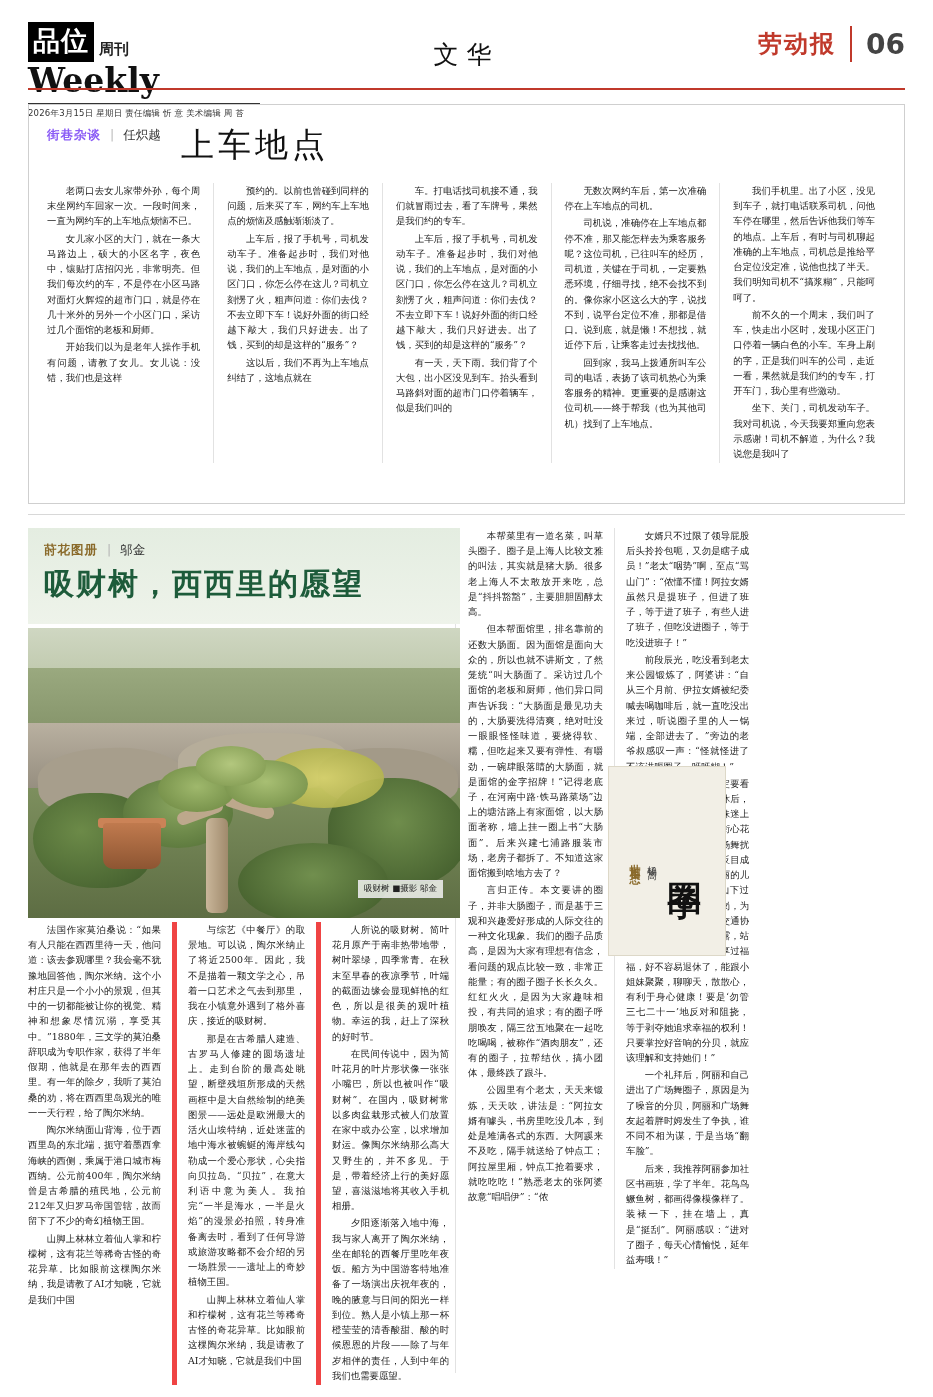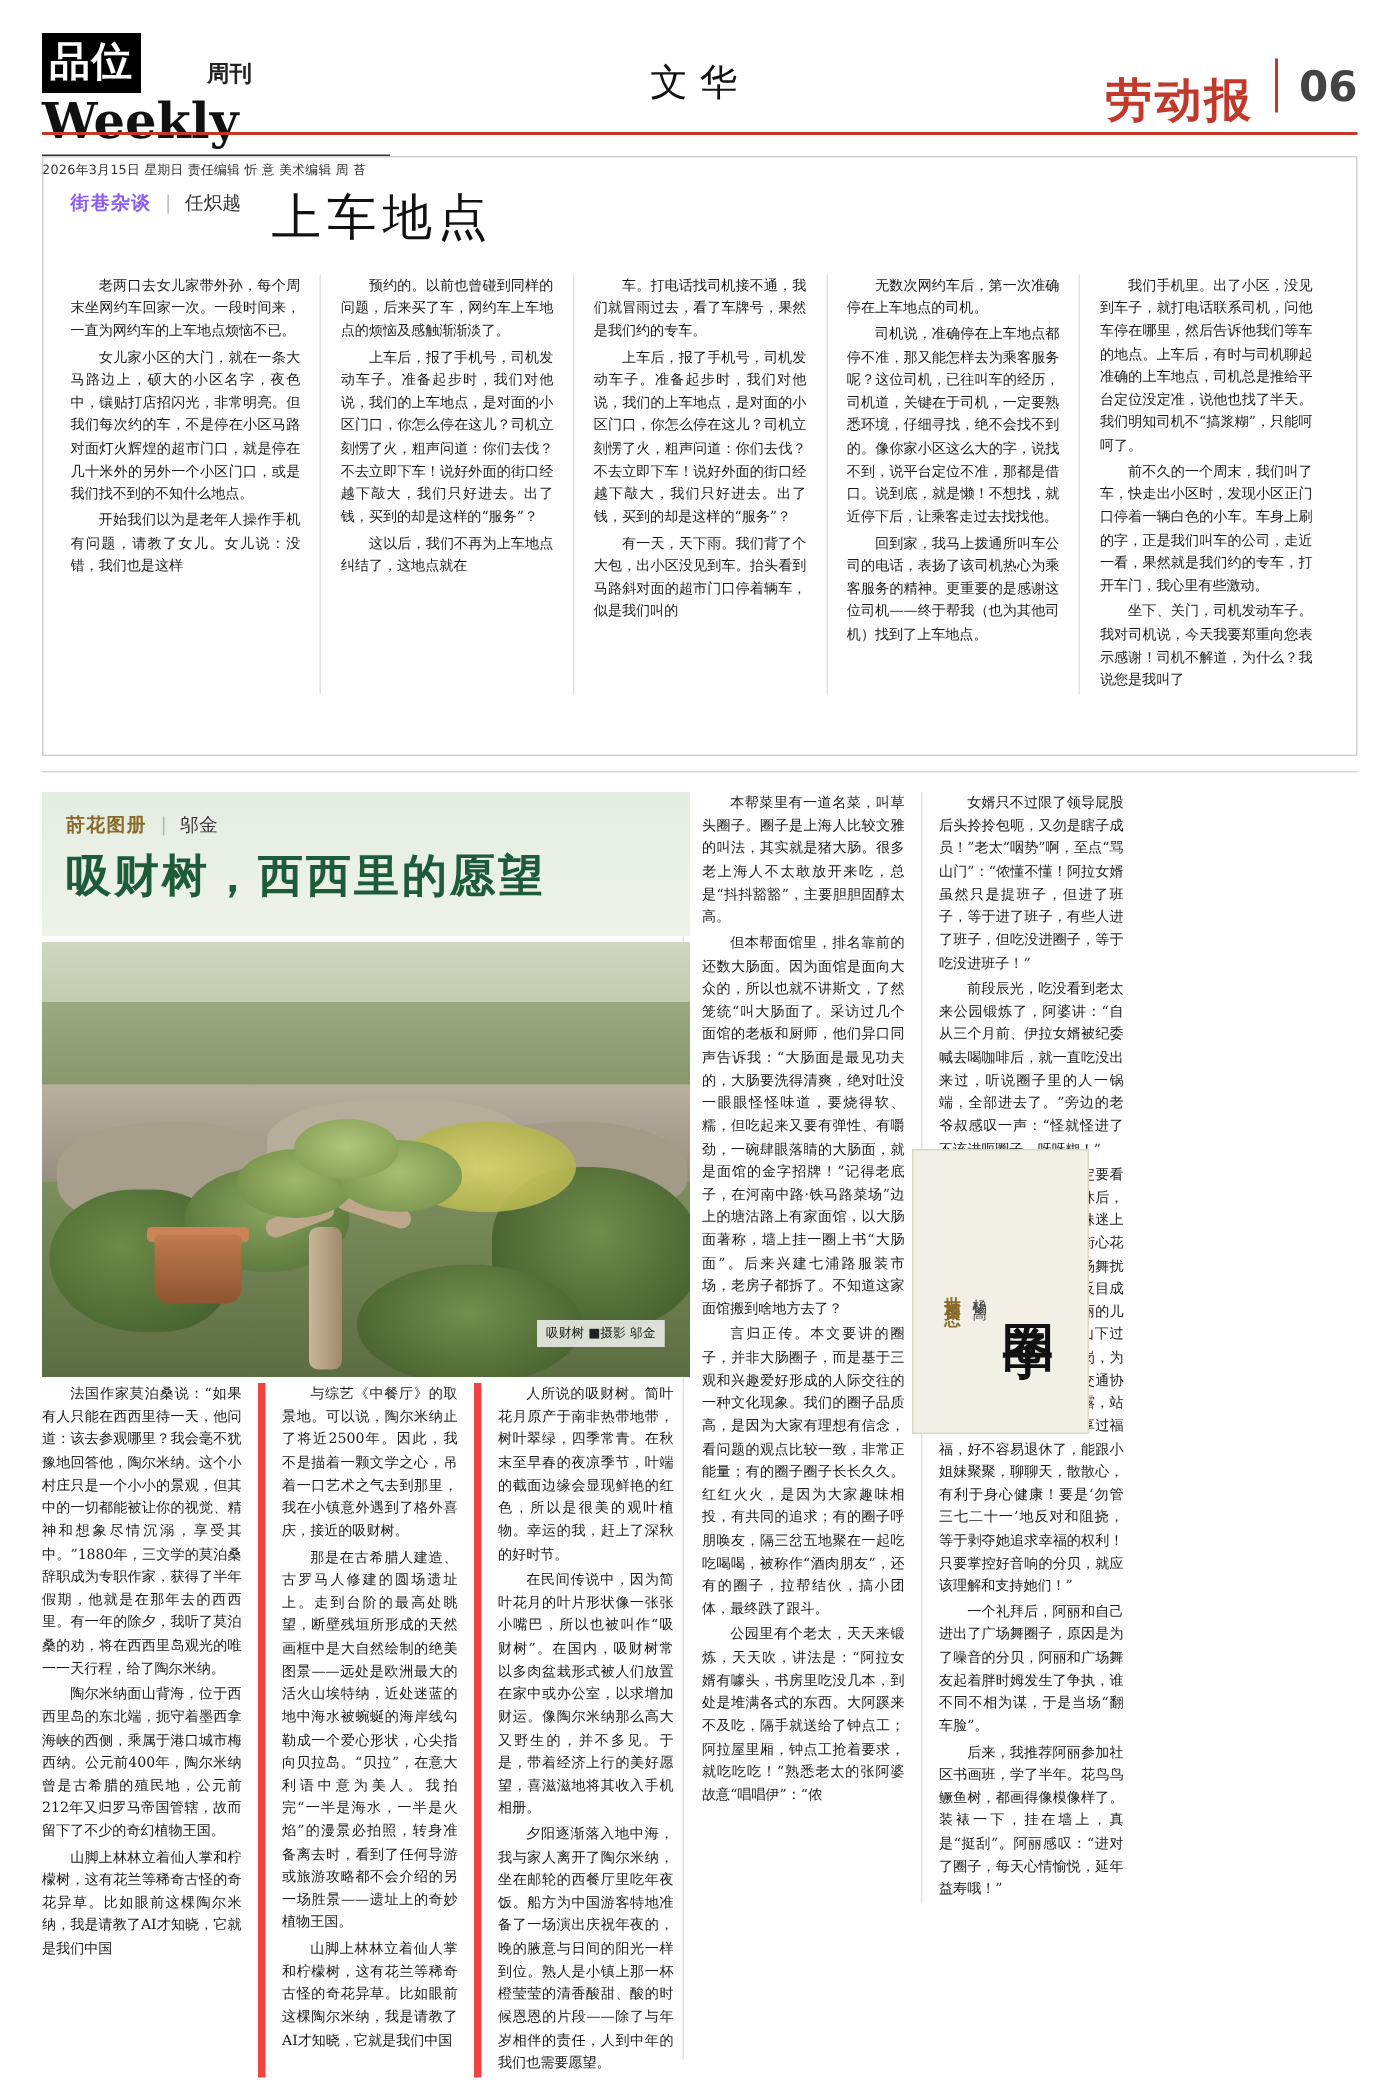--- a/index.html
+++ b/index.html
@@ -23,37 +23,37 @@
     position:absolute;left:28px;top:22px;width:877px;height:62px;
   }
   .mh-left{position:absolute;left:0;top:0;width:250px;}
   .mh-logo{
     font-family:"DejaVu Sans","Liberation Sans",sans-serif;
     font-weight:bold;font-size:27px;color:#c0392b;letter-spacing:1px;
     display:inline-block;
     background:#000000;color:#fff;padding:1px 5px 3px 5px;
   }
   .mh-logo-wrap{display:flex;align-items:flex-end;gap:5px;}
-  .mh-zk{font-size:15px;font-weight:bold;color:#222;padding-bottom:3px;margin-left:39px;}
+  .mh-zk{font-size:15px;font-weight:bold;color:#222;padding-bottom:3px;}
   .mh-weekly{
     font-family:"DejaVu Serif","Liberation Serif",serif;
     font-weight:bold;font-size:33px;color:#111;letter-spacing:0px;
     margin-top:2px;line-height:1.05;
   }
   .mh-rule{border-top:1px solid #333;margin-top:4px;width:232px;}
   .mh-meta{font-size:8.5px;color:#333;margin-top:4px;letter-spacing:.2px;}
   .mh-center{
     position:absolute;left:0;right:0;top:16px;text-align:center;
     font-size:25px;letter-spacing:8px;color:#111;font-weight:500;
     font-family:"DejaVu Serif","Liberation Serif",serif;
   }
   .mh-right{position:absolute;right:0;top:4px;display:flex;align-items:center;gap:14px;}
   .mh-paper{
     font-family:"DejaVu Serif","Liberation Serif",serif;
-    font-size:31px;font-weight:bold;color:#c0392b;letter-spacing:2px;margin-top:20px;
+    font-size:24px;font-weight:bold;color:#c0392b;letter-spacing:2px;
   }
   .mh-divider{width:2px;height:36px;background:#c0392b;}
   .mh-pageno{font-size:28px;font-weight:bold;color:#444;font-family:"DejaVu Sans",sans-serif;}
   .mh-bottomrule{position:absolute;left:28px;top:88px;width:877px;border-top:2px solid #c0392b;}
 
   
   .art1{
     position:absolute;left:28px;top:104px;width:877px;height:400px;
     border:1px solid #cfcfcf;
     box-sizing:border-box;
@@ -212,21 +212,21 @@
   <div class="art1">
     <div class="a1-tagline">
       <span class="cat">街巷杂谈</span>
       <span class="bar">|</span>
       <span class="author">任炽越</span>
     </div>
     <div class="a1-title">上车地点</div>
     <div class="a1-cols">
       <div class="a1-col">
         <p>老两口去女儿家带外孙，每个周末坐网约车回家一次。一段时间来，一直为网约车的上车地点烦恼不已。</p>
-        <p>女儿家小区的大门，就在一条大马路边上，硕大的小区名字，夜色中，镶贴打店招闪光，非常明亮。但我们每次约的车，不是停在小区马路对面灯火辉煌的超市门口，就是停在几十米外的另外一个小区门口，或是我们找不到的不知什么地点。</p>
+        <p>女儿家小区的大门，就在一条大马路边上，硕大的小区名字，夜色中，镶贴打店招闪光，非常明亮。但我们每次约的车，不是停在小区马路对面灯火辉煌的超市门口，就是停在几十米外的另外一个小区门口，采访过几个面馆的老板和厨师。</p>
         <p>开始我们以为是老年人操作手机有问题，请教了女儿。女儿说：没错，我们也是这样</p>
       </div>
       <div class="a1-col">
         <p>预约的。以前也曾碰到同样的问题，后来买了车，网约车上车地点的烦恼及感触渐渐淡了。</p>
         <p>上车后，报了手机号，司机发动车子。准备起步时，我们对他说，我们的上车地点，是对面的小区门口，你怎么停在这儿？司机立刻愣了火，粗声问道：你们去伐？不去立即下车！说好外面的街口经越下敲大，我们只好进去。出了钱，买到的却是这样的“服务”？</p>
         <p>这以后，我们不再为上车地点纠结了，这地点就在</p>
       </div>
       <div class="a1-col">
         <p>车。打电话找司机接不通，我们就冒雨过去，看了车牌号，果然是我们约的专车。</p>
         <p>上车后，报了手机号，司机发动车子。准备起步时，我们对他说，我们的上车地点，是对面的小区门口，你怎么停在这儿？司机立刻愣了火，粗声问道：你们去伐？不去立即下车！说好外面的街口经越下敲大，我们只好进去。出了钱，买到的却是这样的“服务”？</p>

